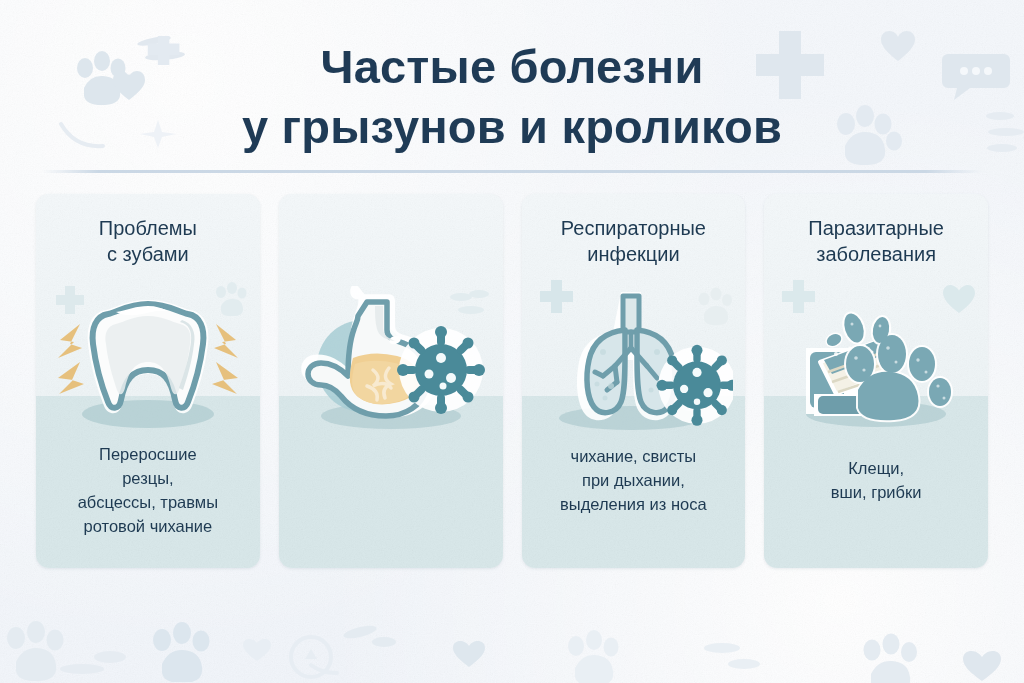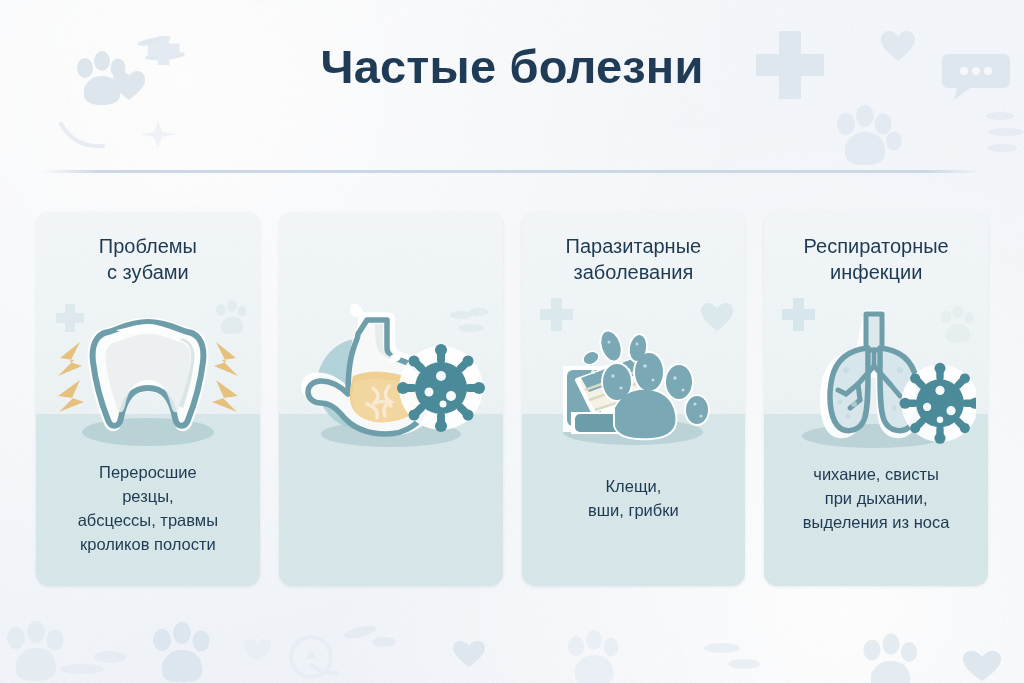--- a/index.html
+++ b/index.html
@@ -53,21 +53,21 @@
     background:linear-gradient(90deg,
       rgba(205,217,230,0) 0%,
       rgba(200,214,228,.95) 6%,
       rgba(200,214,228,.95) 94%,
       rgba(205,217,230,0) 100%);
     border-radius:2px;
   }
 
   
   #cards {
-    position:absolute; left:36px; top:212px;
+    position:absolute; left:36px; top:194px;
     width:952px; height:374px;
     display:flex; gap:19px;
   }
   .card {
     position:relative;
     flex:1 1 0;
     border-radius:13px;
     overflow:hidden;
     background:#f2f6f8;
     box-shadow:0 1px 3px rgba(60,90,110,.10);
@@ -267,20 +267,21 @@
         <path d="M15 42 q7 -14 21 -13 q16 1 18 16 q2 14 -16 15 q-21 1 -23 -9 z"></path>
       </g>
     </svg>
     <svg style="left:962px; top:650px;" width="40" height="32" viewBox="0 0 40 32">
       <path d="M20 31 C7 22 1 15 1 9 C1 3.5 5 1 9.5 1 C14 1 18 4 20 7 C22 4 26 1 30.5 1 C35 1 39 3.5 39 9 C39 15 33 22 20 31 z" fill="#dfe7ee"></path>
     </svg>
   </div>
 
   <div id="header">
     <div id="title-1" class="title-line">Частые болезни</div>
+    <div id="title-2" class="title-line">у грызунов и кроликов</div>
     <div id="divider"></div>
   </div>
 
   <div id="cards">
 
     <div class="card lines-4">
       <div class="band-top"></div>
       <div class="band-bottom"></div>
       <svg class="card-grain" width="100%" height="100%">
         <rect width="100%" height="100%" filter="url(#grainf)" fill="#ffffff"></rect>
@@ -322,21 +323,21 @@
 
           <path d="M98 30 C84 30 74 36 66 38 C57 40 54 48 56 58 C58 76 63 92 67 104 C69 110 73 110 75 102 C79 84 86 76 98 76 C110 76 117 84 121 102 C123 110 127 110 129 104 C133 92 138 76 140 58 C142 48 139 40 130 38 C122 36 112 30 98 30 z" fill="#e9edee" opacity=".85"></path>
           <path d="M132 34 C142 37 146 46 144 58 C142 76 137 92 133 104 l-4 -2 C134 88 139 72 141 56 C142 45 139 38 130 36 z" fill="#d3dee1" opacity=".8"></path>
           <path d="M66 26 C78 24 86 20 98 20 C106 20 112 22 118 25 C108 24 102 26 92 28 C82 30 74 30 66 26 z" fill="#ffffff"></path>
         </svg>
       </div>
 
       <div class="card-desc">Переросшие
 резцы,
 абсцессы, травмы
-кроликов полости</div>
+ротовой чихание</div>
     </div>
 
     <div class="card lines-3">
       <div class="band-top"></div>
       <div class="band-bottom"></div>
       <svg class="card-grain" width="100%" height="100%">
         <rect width="100%" height="100%" filter="url(#grainf)" fill="#ffffff"></rect>
       </svg>
 
       <svg class="card-orn" style="left:168px; top:94px;" width="50" height="34" viewBox="0 0 50 34">
@@ -398,102 +399,20 @@
               <circle cx="138" cy="88" r="4.5"></circle>
               <circle cx="160" cy="92" r="5"></circle>
               <circle cx="152" cy="100" r="3.5"></circle>
             </g>
           </g>
         </svg>
       </div>
 
     </div>
 
-    <div class="card lines-2">
-      <div class="band-top"></div>
-      <div class="band-bottom"></div>
-      <svg class="card-grain" width="100%" height="100%">
-        <rect width="100%" height="100%" filter="url(#grainf)" fill="#ffffff"></rect>
-      </svg>
-
-      <svg class="card-orn" style="left:14px; top:84px;" width="40" height="38" viewBox="0 0 40 38">
-        <path d="M15 2 h11 v11 h11 v11 h-11 v11 h-11 v-11 h-11 v-11 h11 z" fill="#dbe9ec"></path>
-      </svg>
-      <svg class="card-orn" style="left:178px; top:90px;" width="34" height="30" viewBox="0 0 34 30">
-        <path d="M17 29 C6 21 1 14 1 9 C1 4 4.5 1 8 1 C11.5 1 15.5 3.5 17 6.5 C18.5 3.5 22.5 1 26 1 C29.5 1 33 4 33 9 C33 14 28 21 17 29 z" fill="#dbe9ec"></path>
-      </svg>
-
-      <div class="card-title">Паразитарные
-заболевания</div>
-
-      <div class="card-art">
-        <svg width="200" height="150" viewBox="0 0 200 150">
-          <ellipse cx="100" cy="128" rx="70" ry="13" fill="#a9c7cc" opacity=".6"></ellipse>
-
-          <g>
-            <path d="M30 62 h46 l34 22 v44 h-80 z" fill="#ffffff" opacity=".95"></path>
-            <rect x="34" y="66" width="34" height="56" rx="6" fill="#7aa8b4"></rect>
-            <path d="M44 76 l56 -20 l16 30 l-56 22 z" fill="#f4f1e6" stroke="#ffffff" stroke-width="4" stroke-linejoin="round"></path>
-            <path d="M48 74 l54 -20 l8 14 l-54 20 z" fill="#7aa8b4"></path>
-            <g stroke="#dcd8c4" stroke-width="2.5" fill="none">
-              <path d="M52 86 l50 -18"></path>
-              <path d="M56 96 l52 -18"></path>
-              <path d="M62 106 l48 -16"></path>
-            </g>
-            <g fill="#ffffff" opacity=".85">
-              <circle cx="60" cy="68" r="2"></circle>
-                <circle cx="74" cy="62" r="1.6"></circle>
-              <circle cx="88" cy="60" r="2"></circle>
-                <circle cx="96" cy="66" r="1.5"></circle>
-            </g>
-            <path d="M38 108 h62 v22 h-62 z" fill="#ffffff"></path>
-            <rect x="42" y="110" width="56" height="18" rx="5" fill="#6e9daa"></rect>
-          </g>
-
-          <g>
-            <g fill="#ffffff" opacity=".95">
-              <ellipse cx="78" cy="42" rx="11" ry="17" transform="rotate(-18 78 42)"></ellipse>
-              <ellipse cx="105" cy="44" rx="10" ry="15" transform="rotate(10 105 44)"></ellipse>
-              <ellipse cx="58" cy="54" rx="9" ry="7" transform="rotate(-25 58 54)"></ellipse>
-              <ellipse cx="84" cy="78" rx="16" ry="20"></ellipse>
-              <ellipse cx="116" cy="68" rx="16" ry="21"></ellipse>
-              <ellipse cx="146" cy="78" rx="15" ry="19"></ellipse>
-              <ellipse cx="164" cy="106" rx="13" ry="16"></ellipse>
-              <path d="M80 104 q12 -22 34 -20 q26 2 30 26 q4 24 -26 26 q-34 2 -38 -14 z"></path>
-            </g>
-            <g fill="#7aa8b4">
-              <ellipse cx="78" cy="42" rx="9" ry="15" transform="rotate(-18 78 42)"></ellipse>
-              <ellipse cx="105" cy="44" rx="8" ry="13" transform="rotate(10 105 44)"></ellipse>
-              <ellipse cx="58" cy="54" rx="7.5" ry="5.5" transform="rotate(-25 58 54)"></ellipse>
-              <ellipse cx="84" cy="78" rx="14" ry="18"></ellipse>
-              <ellipse cx="116" cy="68" rx="14" ry="19"></ellipse>
-              <ellipse cx="146" cy="78" rx="13" ry="17"></ellipse>
-              <ellipse cx="164" cy="106" rx="11" ry="14"></ellipse>
-              <path d="M82 104 q11 -20 32 -18 q24 2 28 24 q4 22 -24 24 q-32 2 -36 -12 z"></path>
-            </g>
-            <g fill="#ffffff" opacity=".6">
-              <circle cx="80" cy="72" r="1.8"></circle>
-                <circle cx="88" cy="84" r="1.6"></circle>
-              <circle cx="112" cy="62" r="1.8"></circle>
-                <circle cx="120" cy="76" r="1.5"></circle>
-              <circle cx="142" cy="74" r="1.7"></circle>
-                <circle cx="150" cy="86" r="1.5"></circle>
-              <circle cx="162" cy="100" r="1.6"></circle>
-                <circle cx="168" cy="112" r="1.5"></circle>
-              <circle cx="76" cy="38" r="1.5"></circle>
-                <circle cx="104" cy="40" r="1.4"></circle>
-            </g>
-          </g>
-        </svg>
-      </div>
-
-      <div class="card-desc">Клещи,
-вши, грибки</div>
-    </div>
-
     <div class="card lines-3">
       <div class="band-top"></div>
       <div class="band-bottom"></div>
       <svg class="card-grain" width="100%" height="100%">
         <rect width="100%" height="100%" filter="url(#grainf)" fill="#ffffff"></rect>
       </svg>
 
       <svg class="card-orn" style="left:14px; top:84px;" width="40" height="38" viewBox="0 0 40 38">
         <path d="M15 2 h11 v11 h11 v11 h-11 v11 h-11 v-11 h-11 v-11 h11 z" fill="#d7e6ea"></path>
       </svg>
@@ -572,14 +491,96 @@
             </g>
           </g>
         </svg>
       </div>
 
       <div class="card-desc">чихание, свисты
 при дыхании,
 выделения из носа</div>
     </div>
 
+    <div class="card lines-2">
+      <div class="band-top"></div>
+      <div class="band-bottom"></div>
+      <svg class="card-grain" width="100%" height="100%">
+        <rect width="100%" height="100%" filter="url(#grainf)" fill="#ffffff"></rect>
+      </svg>
+
+      <svg class="card-orn" style="left:14px; top:84px;" width="40" height="38" viewBox="0 0 40 38">
+        <path d="M15 2 h11 v11 h11 v11 h-11 v11 h-11 v-11 h-11 v-11 h11 z" fill="#dbe9ec"></path>
+      </svg>
+      <svg class="card-orn" style="left:178px; top:90px;" width="34" height="30" viewBox="0 0 34 30">
+        <path d="M17 29 C6 21 1 14 1 9 C1 4 4.5 1 8 1 C11.5 1 15.5 3.5 17 6.5 C18.5 3.5 22.5 1 26 1 C29.5 1 33 4 33 9 C33 14 28 21 17 29 z" fill="#dbe9ec"></path>
+      </svg>
+
+      <div class="card-title">Паразитарные
+заболевания</div>
+
+      <div class="card-art">
+        <svg width="200" height="150" viewBox="0 0 200 150">
+          <ellipse cx="100" cy="128" rx="70" ry="13" fill="#a9c7cc" opacity=".6"></ellipse>
+
+          <g>
+            <path d="M30 62 h46 l34 22 v44 h-80 z" fill="#ffffff" opacity=".95"></path>
+            <rect x="34" y="66" width="34" height="56" rx="6" fill="#7aa8b4"></rect>
+            <path d="M44 76 l56 -20 l16 30 l-56 22 z" fill="#f4f1e6" stroke="#ffffff" stroke-width="4" stroke-linejoin="round"></path>
+            <path d="M48 74 l54 -20 l8 14 l-54 20 z" fill="#7aa8b4"></path>
+            <g stroke="#dcd8c4" stroke-width="2.5" fill="none">
+              <path d="M52 86 l50 -18"></path>
+              <path d="M56 96 l52 -18"></path>
+              <path d="M62 106 l48 -16"></path>
+            </g>
+            <g fill="#ffffff" opacity=".85">
+              <circle cx="60" cy="68" r="2"></circle>
+                <circle cx="74" cy="62" r="1.6"></circle>
+              <circle cx="88" cy="60" r="2"></circle>
+                <circle cx="96" cy="66" r="1.5"></circle>
+            </g>
+            <path d="M38 108 h62 v22 h-62 z" fill="#ffffff"></path>
+            <rect x="42" y="110" width="56" height="18" rx="5" fill="#6e9daa"></rect>
+          </g>
+
+          <g>
+            <g fill="#ffffff" opacity=".95">
+              <ellipse cx="78" cy="42" rx="11" ry="17" transform="rotate(-18 78 42)"></ellipse>
+              <ellipse cx="105" cy="44" rx="10" ry="15" transform="rotate(10 105 44)"></ellipse>
+              <ellipse cx="58" cy="54" rx="9" ry="7" transform="rotate(-25 58 54)"></ellipse>
+              <ellipse cx="84" cy="78" rx="16" ry="20"></ellipse>
+              <ellipse cx="116" cy="68" rx="16" ry="21"></ellipse>
+              <ellipse cx="146" cy="78" rx="15" ry="19"></ellipse>
+              <ellipse cx="164" cy="106" rx="13" ry="16"></ellipse>
+              <path d="M80 104 q12 -22 34 -20 q26 2 30 26 q4 24 -26 26 q-34 2 -38 -14 z"></path>
+            </g>
+            <g fill="#7aa8b4">
+              <ellipse cx="78" cy="42" rx="9" ry="15" transform="rotate(-18 78 42)"></ellipse>
+              <ellipse cx="105" cy="44" rx="8" ry="13" transform="rotate(10 105 44)"></ellipse>
+              <ellipse cx="58" cy="54" rx="7.5" ry="5.5" transform="rotate(-25 58 54)"></ellipse>
+              <ellipse cx="84" cy="78" rx="14" ry="18"></ellipse>
+              <ellipse cx="116" cy="68" rx="14" ry="19"></ellipse>
+              <ellipse cx="146" cy="78" rx="13" ry="17"></ellipse>
+              <ellipse cx="164" cy="106" rx="11" ry="14"></ellipse>
+              <path d="M82 104 q11 -20 32 -18 q24 2 28 24 q4 22 -24 24 q-32 2 -36 -12 z"></path>
+            </g>
+            <g fill="#ffffff" opacity=".6">
+              <circle cx="80" cy="72" r="1.8"></circle>
+                <circle cx="88" cy="84" r="1.6"></circle>
+              <circle cx="112" cy="62" r="1.8"></circle>
+                <circle cx="120" cy="76" r="1.5"></circle>
+              <circle cx="142" cy="74" r="1.7"></circle>
+                <circle cx="150" cy="86" r="1.5"></circle>
+              <circle cx="162" cy="100" r="1.6"></circle>
+                <circle cx="168" cy="112" r="1.5"></circle>
+              <circle cx="76" cy="38" r="1.5"></circle>
+                <circle cx="104" cy="40" r="1.4"></circle>
+            </g>
+          </g>
+        </svg>
+      </div>
+
+      <div class="card-desc">Клещи,
+вши, грибки</div>
+    </div>
+
   </div>
 </div>
 
 </body></html>

